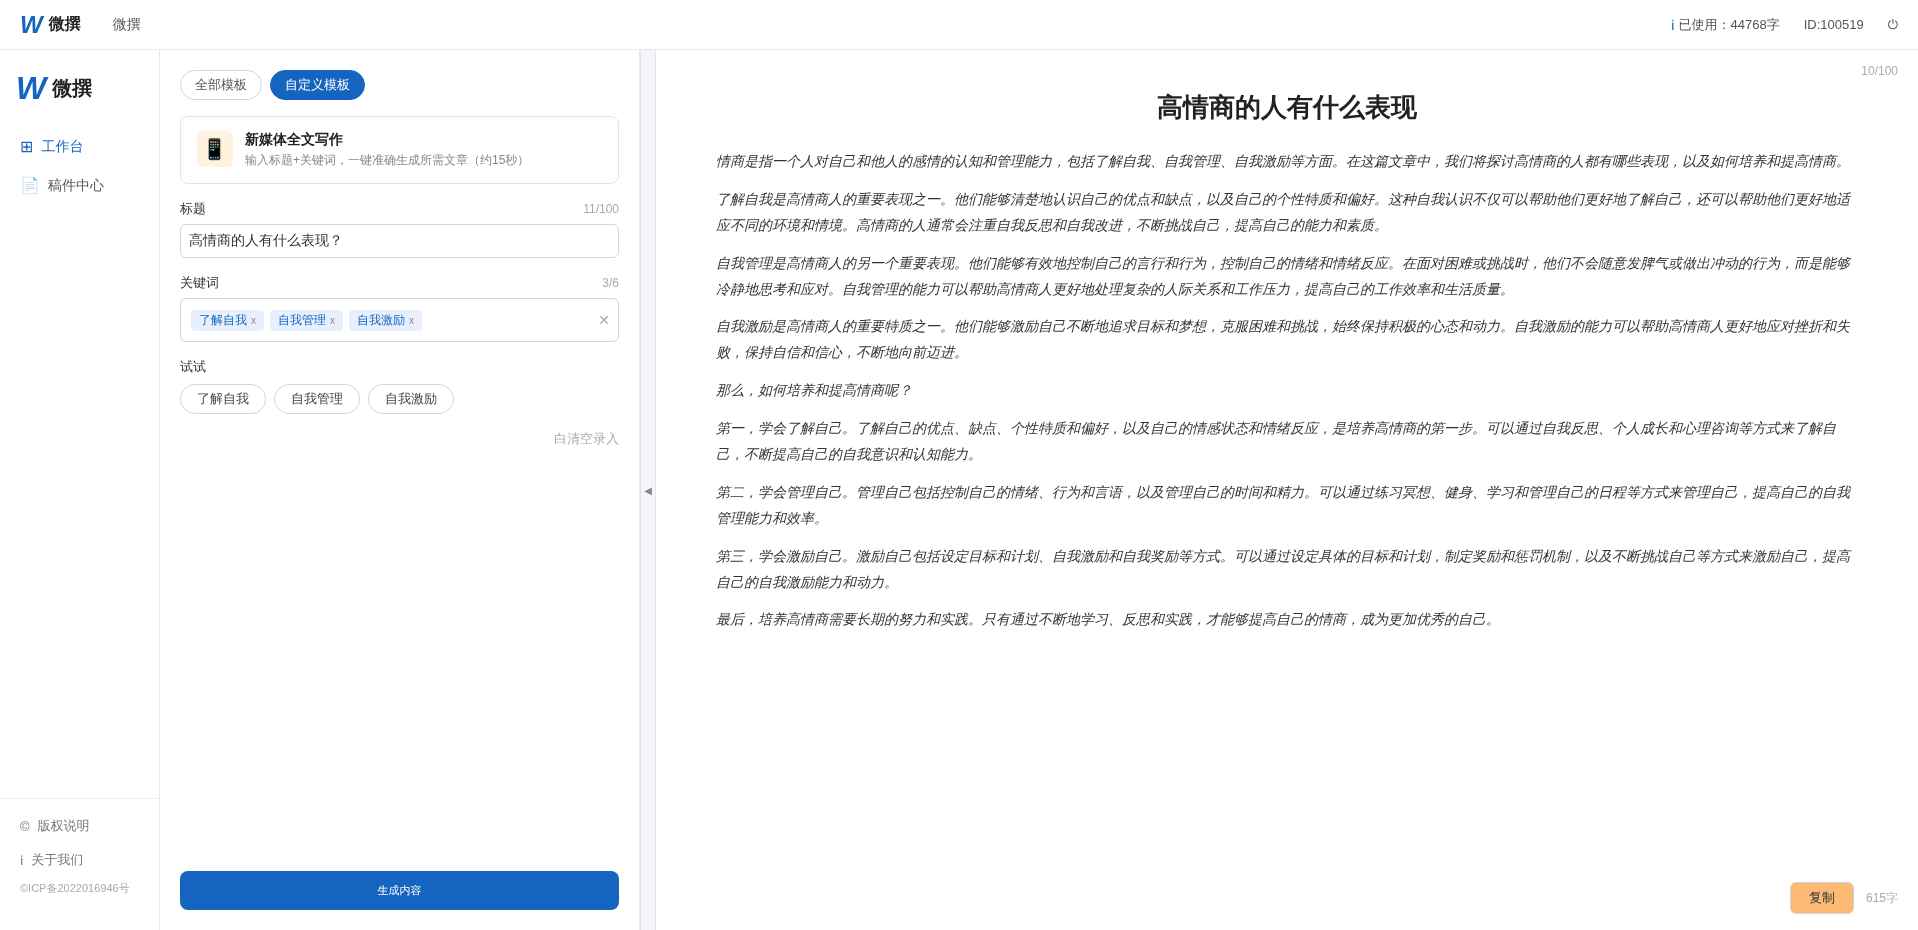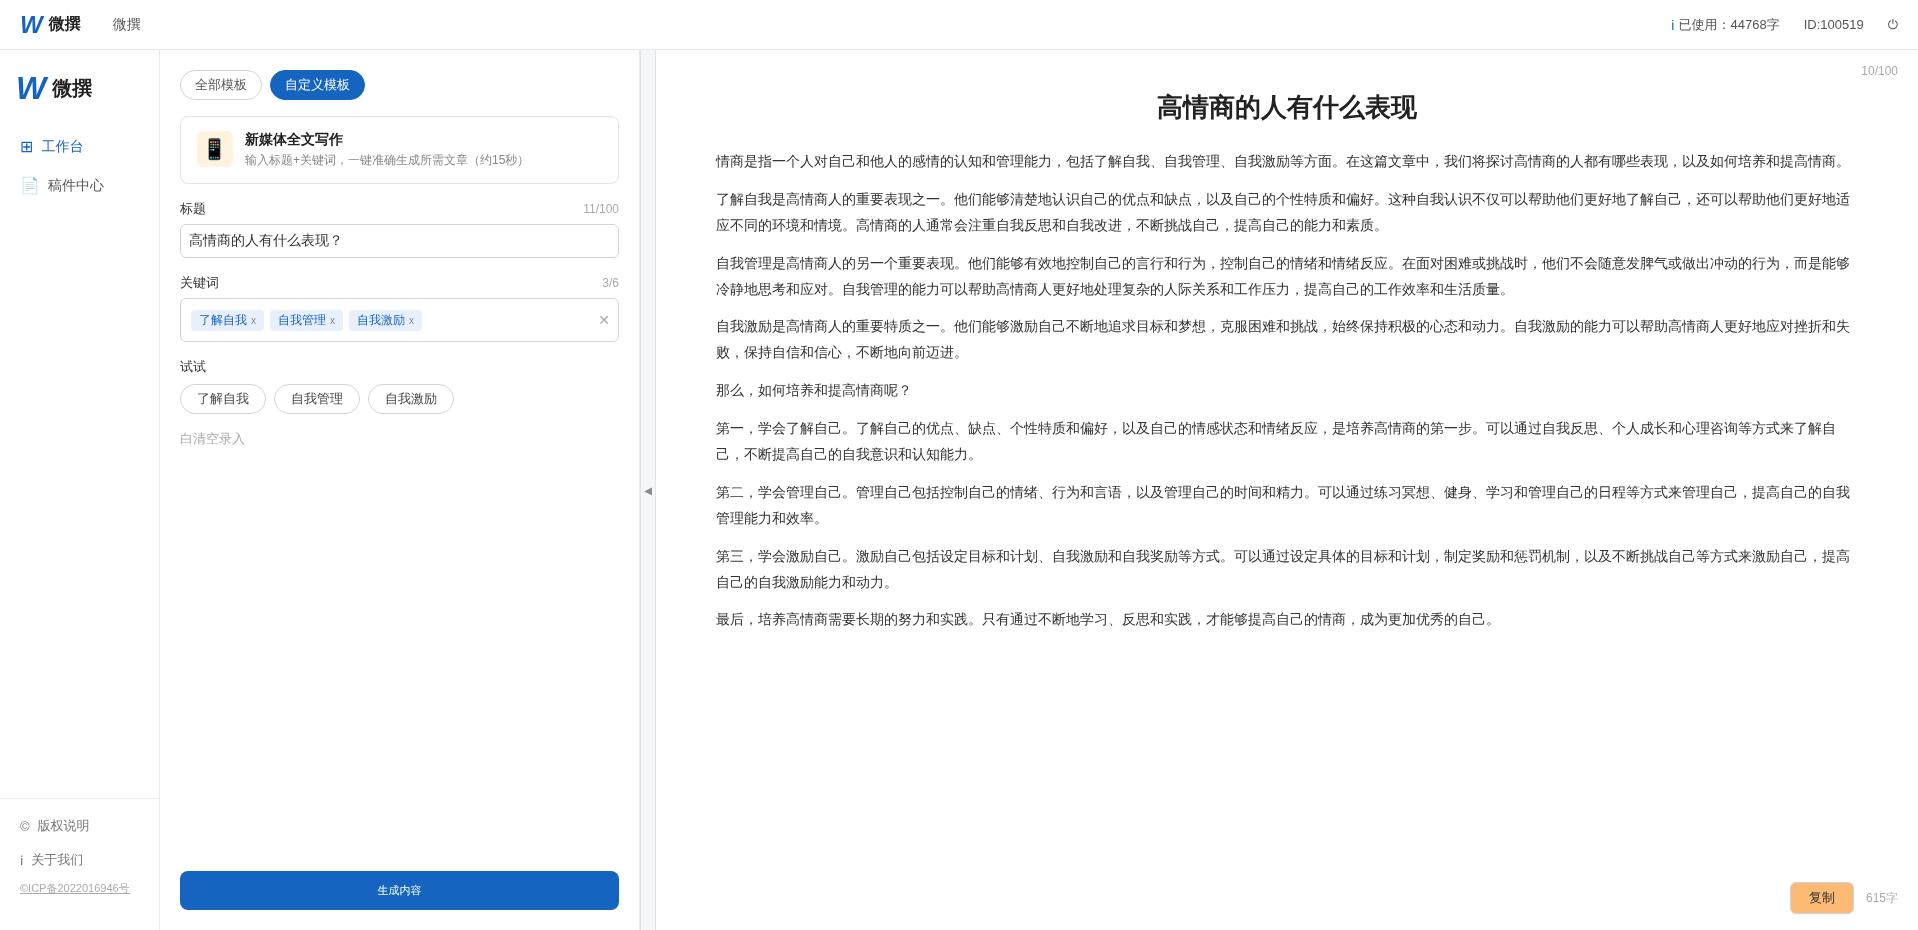--- a/index.html
+++ b/index.html
@@ -69,21 +69,21 @@
     }
     .sidebar-bottom-item {
       display: flex;
       align-items: center;
       gap: 8px;
       padding: 8px 20px;
       font-size: 13px;
       color: #777;
       cursor: pointer;
     }
-    .icp { font-size: 11px; color: #aaa; padding: 4px 20px; text-decoration: underline; }
+    .icp { font-size: 11px; color: #aaa; padding: 4px 20px; }
 
     
     .content-area { flex: 1; display: flex; overflow: hidden; }
 
     
     .left-panel {
       width: 480px;
       background: #fff;
       border-right: 1px solid #e8e8e8;
       display: flex;
@@ -201,21 +201,21 @@
       padding: 5px 16px;
       border: 1px solid #d0d5dd;
       border-radius: 20px;
       font-size: 13px;
       color: #444;
       cursor: pointer;
     }
 
     
     .clear-prompt {
-      text-align: left;
+      text-align: right;
       font-size: 13px;
       color: #aaa;
     }
 
     
     .generate-btn {
       width: 100%;
       padding: 12px;
       background: #1565c0;
       color: #fff;
@@ -241,21 +241,21 @@
       color: #222;
       margin-bottom: 24px;
     }
     .article-page-count {
       position: absolute;
       top: 14px;
       right: 20px;
       font-size: 12px;
       color: #aaa;
     }
-    .article-body { font-size: 14px; color: #333; line-height: 1.85; }
+    .article-body { font-size: 14px; color: #333; line-height: 1.85; font-style: italic; }
     .article-body p { margin-bottom: 12px; }
 
     
     .right-bottom-bar {
       position: absolute;
       bottom: 16px;
       right: 20px;
       display: flex;
       align-items: center;
       gap: 12px;

